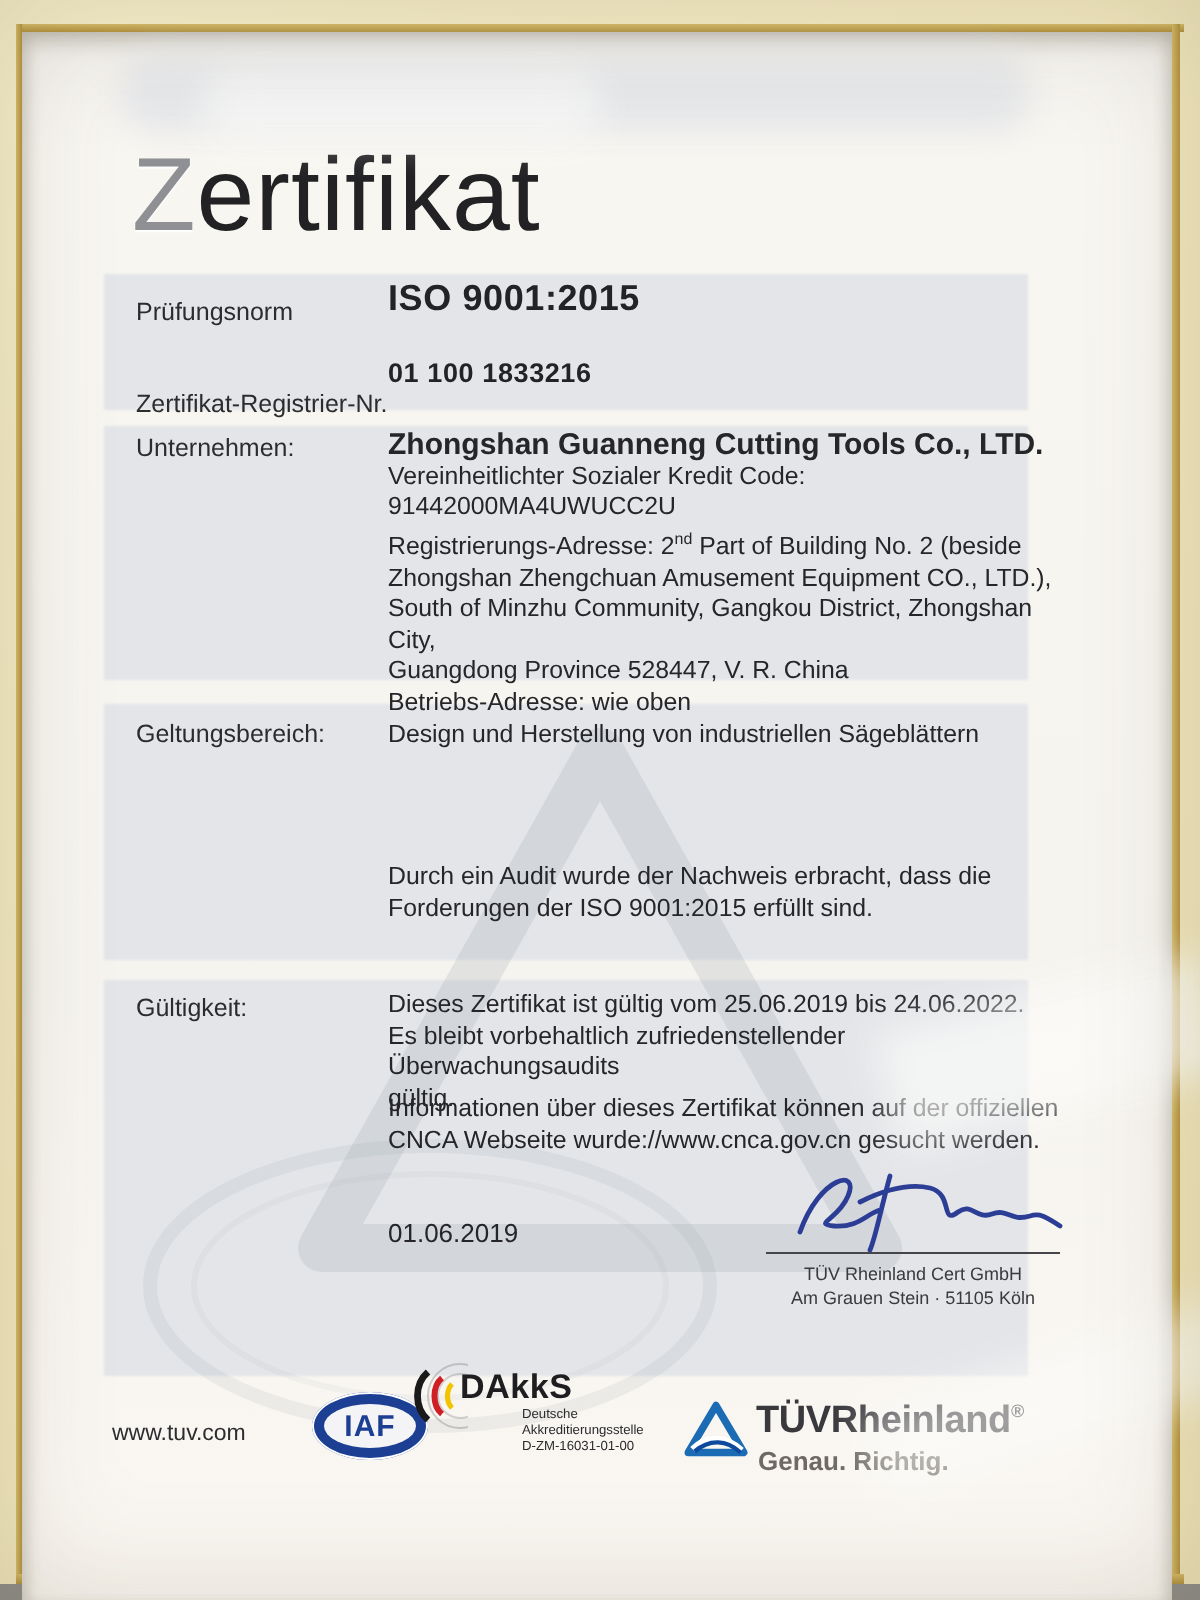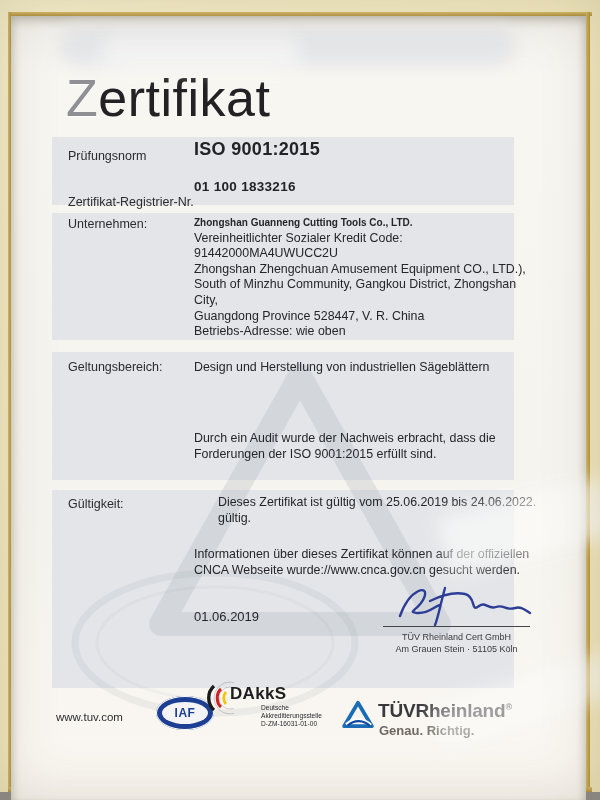--- a/index.html
+++ b/index.html
@@ -44,21 +44,21 @@
   sup{font-size:8px;}
   .sigline{position:absolute;left:383px;top:626px;width:147px;height:1px;background:#45454a;}
   .sig{position:absolute;left:388px;top:580px;width:150px;height:48px;}
   .issuer{position:absolute;left:378px;top:632px;width:157px;text-align:center;font-size:9px;line-height:11.5px;color:#3a3a3e;}
   
   .tuvcom{position:absolute;left:56px;top:711px;font-size:11.5px;color:#2d2d30;}
   .iaf{position:absolute;left:156px;top:696px;width:58px;height:34px;}
   .iaf .oval{position:absolute;inset:0;border-radius:50%;background:#1c3f94;box-shadow:0 0 0 1px #fff inset;}
   .iaf .oval2{position:absolute;left:6px;top:6px;right:6px;bottom:6px;border-radius:50%;background:#f4f4f6;}
   .iaf .txt{position:absolute;inset:0;display:flex;align-items:center;justify-content:center;
-            font-weight:bold;font-size:12px;color:#1c3f94;letter-spacing:.5px;}
+            font-weight:bold;font-size:15px;color:#1c3f94;letter-spacing:.5px;}
   .dakks{position:absolute;left:204px;top:697px;width:130px;height:50px;}
   .dakks .word{position:absolute;left:26px;top:6px;font-size:17px;font-weight:bold;color:#1e1e20;letter-spacing:.3px;}
   .dakks .sub{position:absolute;left:57px;top:26px;font-size:6.6px;line-height:7.8px;color:#2a2a2c;}
   .tri{position:absolute;left:342px;top:700px;width:32px;height:29px;}
   .brand{position:absolute;left:378px;top:700px;font-size:19px;font-weight:bold;color:#39393d;letter-spacing:-.2px;}
   .brand sup{font-size:9px;color:#39393d;}
   .tagline{position:absolute;left:379px;top:723px;font-size:13px;font-weight:bold;color:#6e6962;}
   .vignette{position:absolute;inset:0;pointer-events:none;
             box-shadow:inset 0 0 60px rgba(90,80,40,.18);}
 </style>
@@ -93,39 +93,41 @@
     <div class="title" style="left:55px;top:52px;"><span class="ini">Z</span><span>ertifikat</span></div>
 
     <div class="lbl" style="left:57px;top:133px;">Prüfungsnorm</div>
     <div class="val iso" style="left:183px;top:123px;">ISO 9001:2015</div>
 
     <div class="lbl" style="left:57px;top:179px;">Zertifikat-Registrier-Nr.</div>
     <div class="val reg" style="left:183px;top:163px;">01 100 1833216</div>
 
     <div class="lbl" style="left:57px;top:201px;">Unternehmen:</div>
     <div class="block" style="left:183px;top:199px;">
-      <div class="bold" style="font-size:10px;">Zhongshan Guanneng Cutting Tools Co., LTD.</div>
+      <div class="bold" style="font-size:15px;">Zhongshan Guanneng Cutting Tools Co., LTD.</div>
       <div>Vereinheitlichter Sozialer Kredit Code: 91442000MA4UWUCC2U</div>
+      <div><span>Registrierungs-Adresse: 2</span><sup>nd</sup><span> Part of Building No. 2 (beside</span></div>
       <div>Zhongshan Zhengchuan Amusement Equipment CO., LTD.),</div>
       <div>South of Minzhu Community, Gangkou District, Zhongshan City,</div>
       <div>Guangdong Province 528447, V. R. China</div>
       <div>Betriebs-Adresse: wie oben</div>
     </div>
 
     <div class="lbl" style="left:57px;top:344px;">Geltungsbereich:</div>
     <div class="block" style="left:183px;top:344px;">Design und Herstellung von industriellen Sägeblättern</div>
 
     <div class="block" style="left:183px;top:415px;">
       <div>Durch ein Audit wurde der Nachweis erbracht, dass die</div>
       <div>Forderungen der ISO 9001:2015 erfüllt sind.</div>
     </div>
 
     <div class="lbl" style="left:57px;top:481px;">Gültigkeit:</div>
-    <div class="block" style="left:183px;top:479px;margin-left:24px;">
+    <div class="block" style="left:183px;top:479px;">
       <div>Dieses Zertifikat ist gültig vom 25.06.2019 bis 24.06.2022.</div>
+      <div>Es bleibt vorbehaltlich zufriedenstellender Überwachungsaudits</div>
       <div>gültig.</div>
     </div>
 
     <div class="block" style="left:183px;top:531px;">
       <div>Informationen über dieses Zertifikat können auf der offiziellen</div>
       <div>CNCA Webseite wurde://www.cnca.gov.cn gesucht werden.</div>
     </div>
 
     <div class="block" style="left:183px;top:593px;font-size:13px;">01.06.2019</div>
     <svg class="sig" style="left:377px;top:564px;" viewBox="0 0 150 48">

